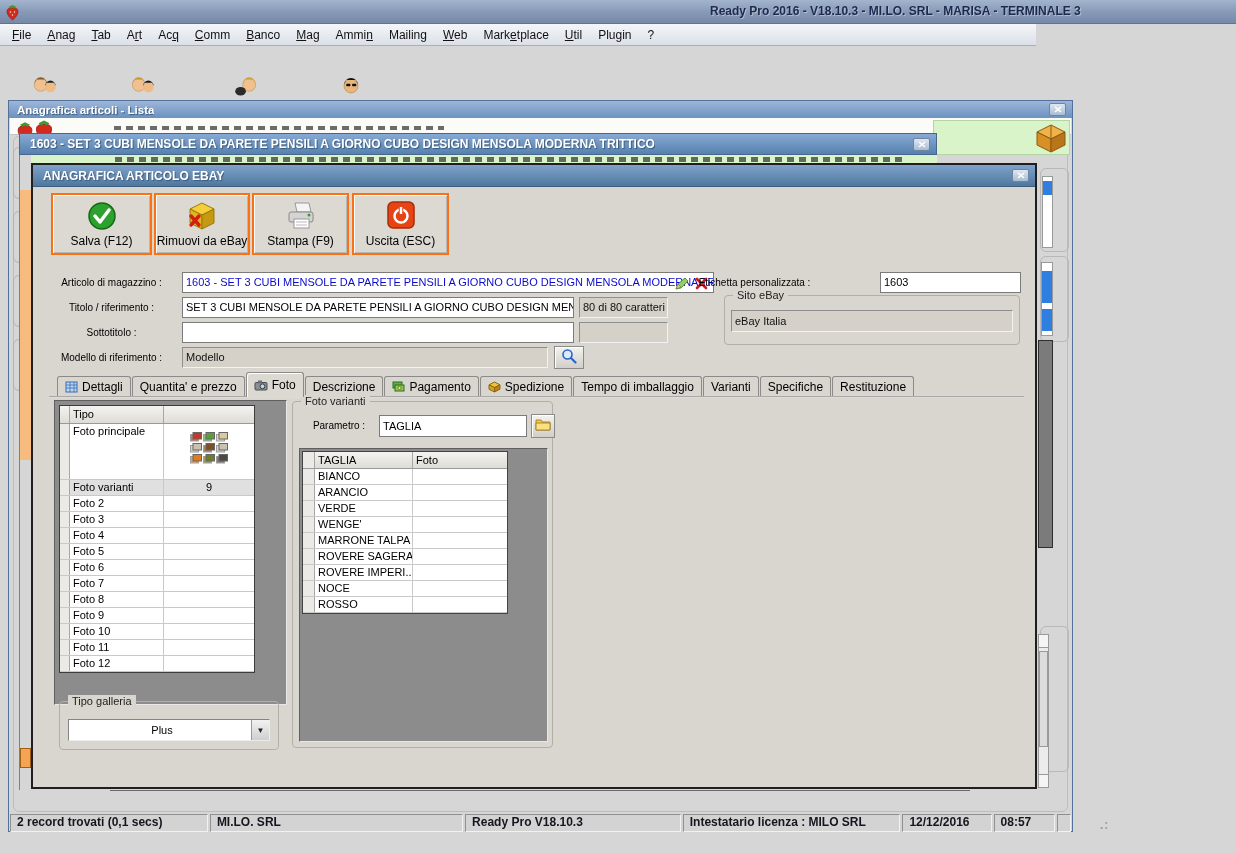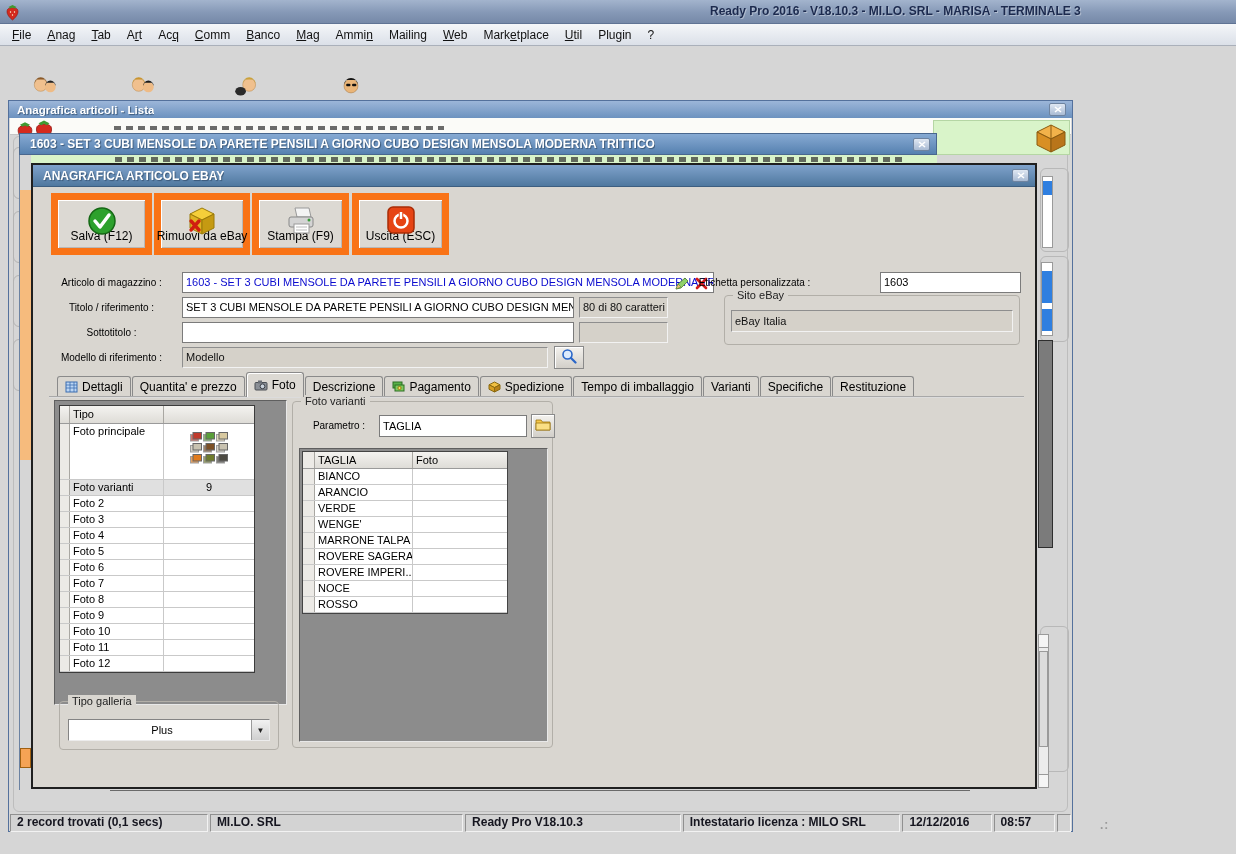--- a/index.html
+++ b/index.html
@@ -7,21 +7,21 @@
   #screen{position:relative;width:1236px;height:854px;overflow:hidden;
     font-family:"Liberation Sans","DejaVu Sans",sans-serif;background:#d6d6d6;}
   .abs{position:absolute;}
 
   
   #titlebar{left:0;top:0;width:1236px;height:24px;
     background:linear-gradient(180deg,#a3b4cd 0%,#8598b6 55%,#7689a8 100%);
     border-bottom:1px solid #5f7394;}
   #app-title{left:710px;top:4px;font-size:12px;font-weight:bold;color:#1c2a4e;
     text-shadow:1px 1px 0 rgba(255,255,255,.35);white-space:nowrap;}
-  #menubar{left:0;top:24px;width:1236px;height:22px;display:flex;align-items:center;
+  #menubar{left:0;top:24px;width:1036px;height:22px;display:flex;align-items:center;
     background:linear-gradient(180deg,#f4f6f9,#dbe0e8);border-bottom:1px solid #aab0ba;padding-left:4px;}
   .mitem{font-size:12px;color:#111;padding:2px 8px;white-space:nowrap;cursor:default;}
   .mitem .u{text-decoration:underline;}
   #tabstrip{left:0;top:46px;width:1236px;height:25px;display:flex;align-items:flex-end;
     background:linear-gradient(180deg,#c2cfe3,#9cb0cc);padding-left:2px;}
   .wtab{height:21px;line-height:20px;padding:0 11px;margin-right:2px;font-size:12.5px;color:#0e2a55;
     background:linear-gradient(180deg,#eaf1fb,#bcd2ef);border:1px solid #4c6fa0;border-bottom:none;
     border-radius:7px 7px 0 0;white-space:nowrap;cursor:default;}
   .wtab.active{height:24px;line-height:23px;background:linear-gradient(180deg,#fde2b2,#f3a945);
     border-color:#9a651a;color:#2a1a02;outline:1px dotted #7a5a1a;outline-offset:-4px;font-weight:normal;}
@@ -72,21 +72,21 @@
   .bluechunk{background:#2f7fe0;}
   #darkbar{left:1038px;top:340px;width:15px;height:208px;background:#7b7b7b;border:1px solid #2e2e2e;}
   #scrolltrack{left:1038px;top:634px;width:11px;height:154px;background:#ececec;border:1px solid #9a9a9a;}
   .scrollarrow{left:0;width:9px;height:13px;background:#f5f5f5;border-bottom:1px solid #9a9a9a;}
   #scrollthumb{left:0;top:16px;width:9px;height:96px;background:#dcdcdc;border:1px solid #9a9a9a;}
 
   
   #dialog{left:31px;top:163px;width:1006px;height:626px;background:#d9d6d0;border:2px solid #1f1f1f;}
   #dlg-title{left:0;top:0;width:100%;height:22px;background:linear-gradient(180deg,#7fa2cb,#4f789f);
     display:flex;align-items:center;padding-left:10px;border-bottom:1px solid #3d5e80;}
-  .toolbtn{top:28px;height:62px;border:7px solid #f97316;background:#dcd9d3;
+  .toolbtn{top:28px;height:62px;border:2px solid #f97316;background:#dcd9d3;
     box-shadow:inset 1px 1px 0 #fff,inset -1px -1px 0 #b8b8b8;
     display:flex;flex-direction:column;align-items:center;justify-content:flex-end;padding-bottom:5px;cursor:default;}
   .toolbtn .ic{position:absolute;top:6px;}
   .toolbtn .lbl{font-size:12px;color:#000;white-space:nowrap;}
   #dlgtabs{left:24px;top:207px;height:25px;display:flex;align-items:flex-end;}
   .dtab{height:21px;line-height:20px;padding:0 7px;margin-right:1px;font-size:12px;color:#000;
     border:1px solid #8a8a8a;border-bottom:none;border-radius:3px 3px 0 0;background:#d9d6d0;
     display:flex;align-items:center;gap:4px;white-space:nowrap;cursor:default;}
   .dtab.active{height:25px;background:#dcd9d3;position:relative;z-index:5;box-shadow:inset 1px 1px 0 #fff;}
   .dtab .dtab-ic svg{display:block;}

